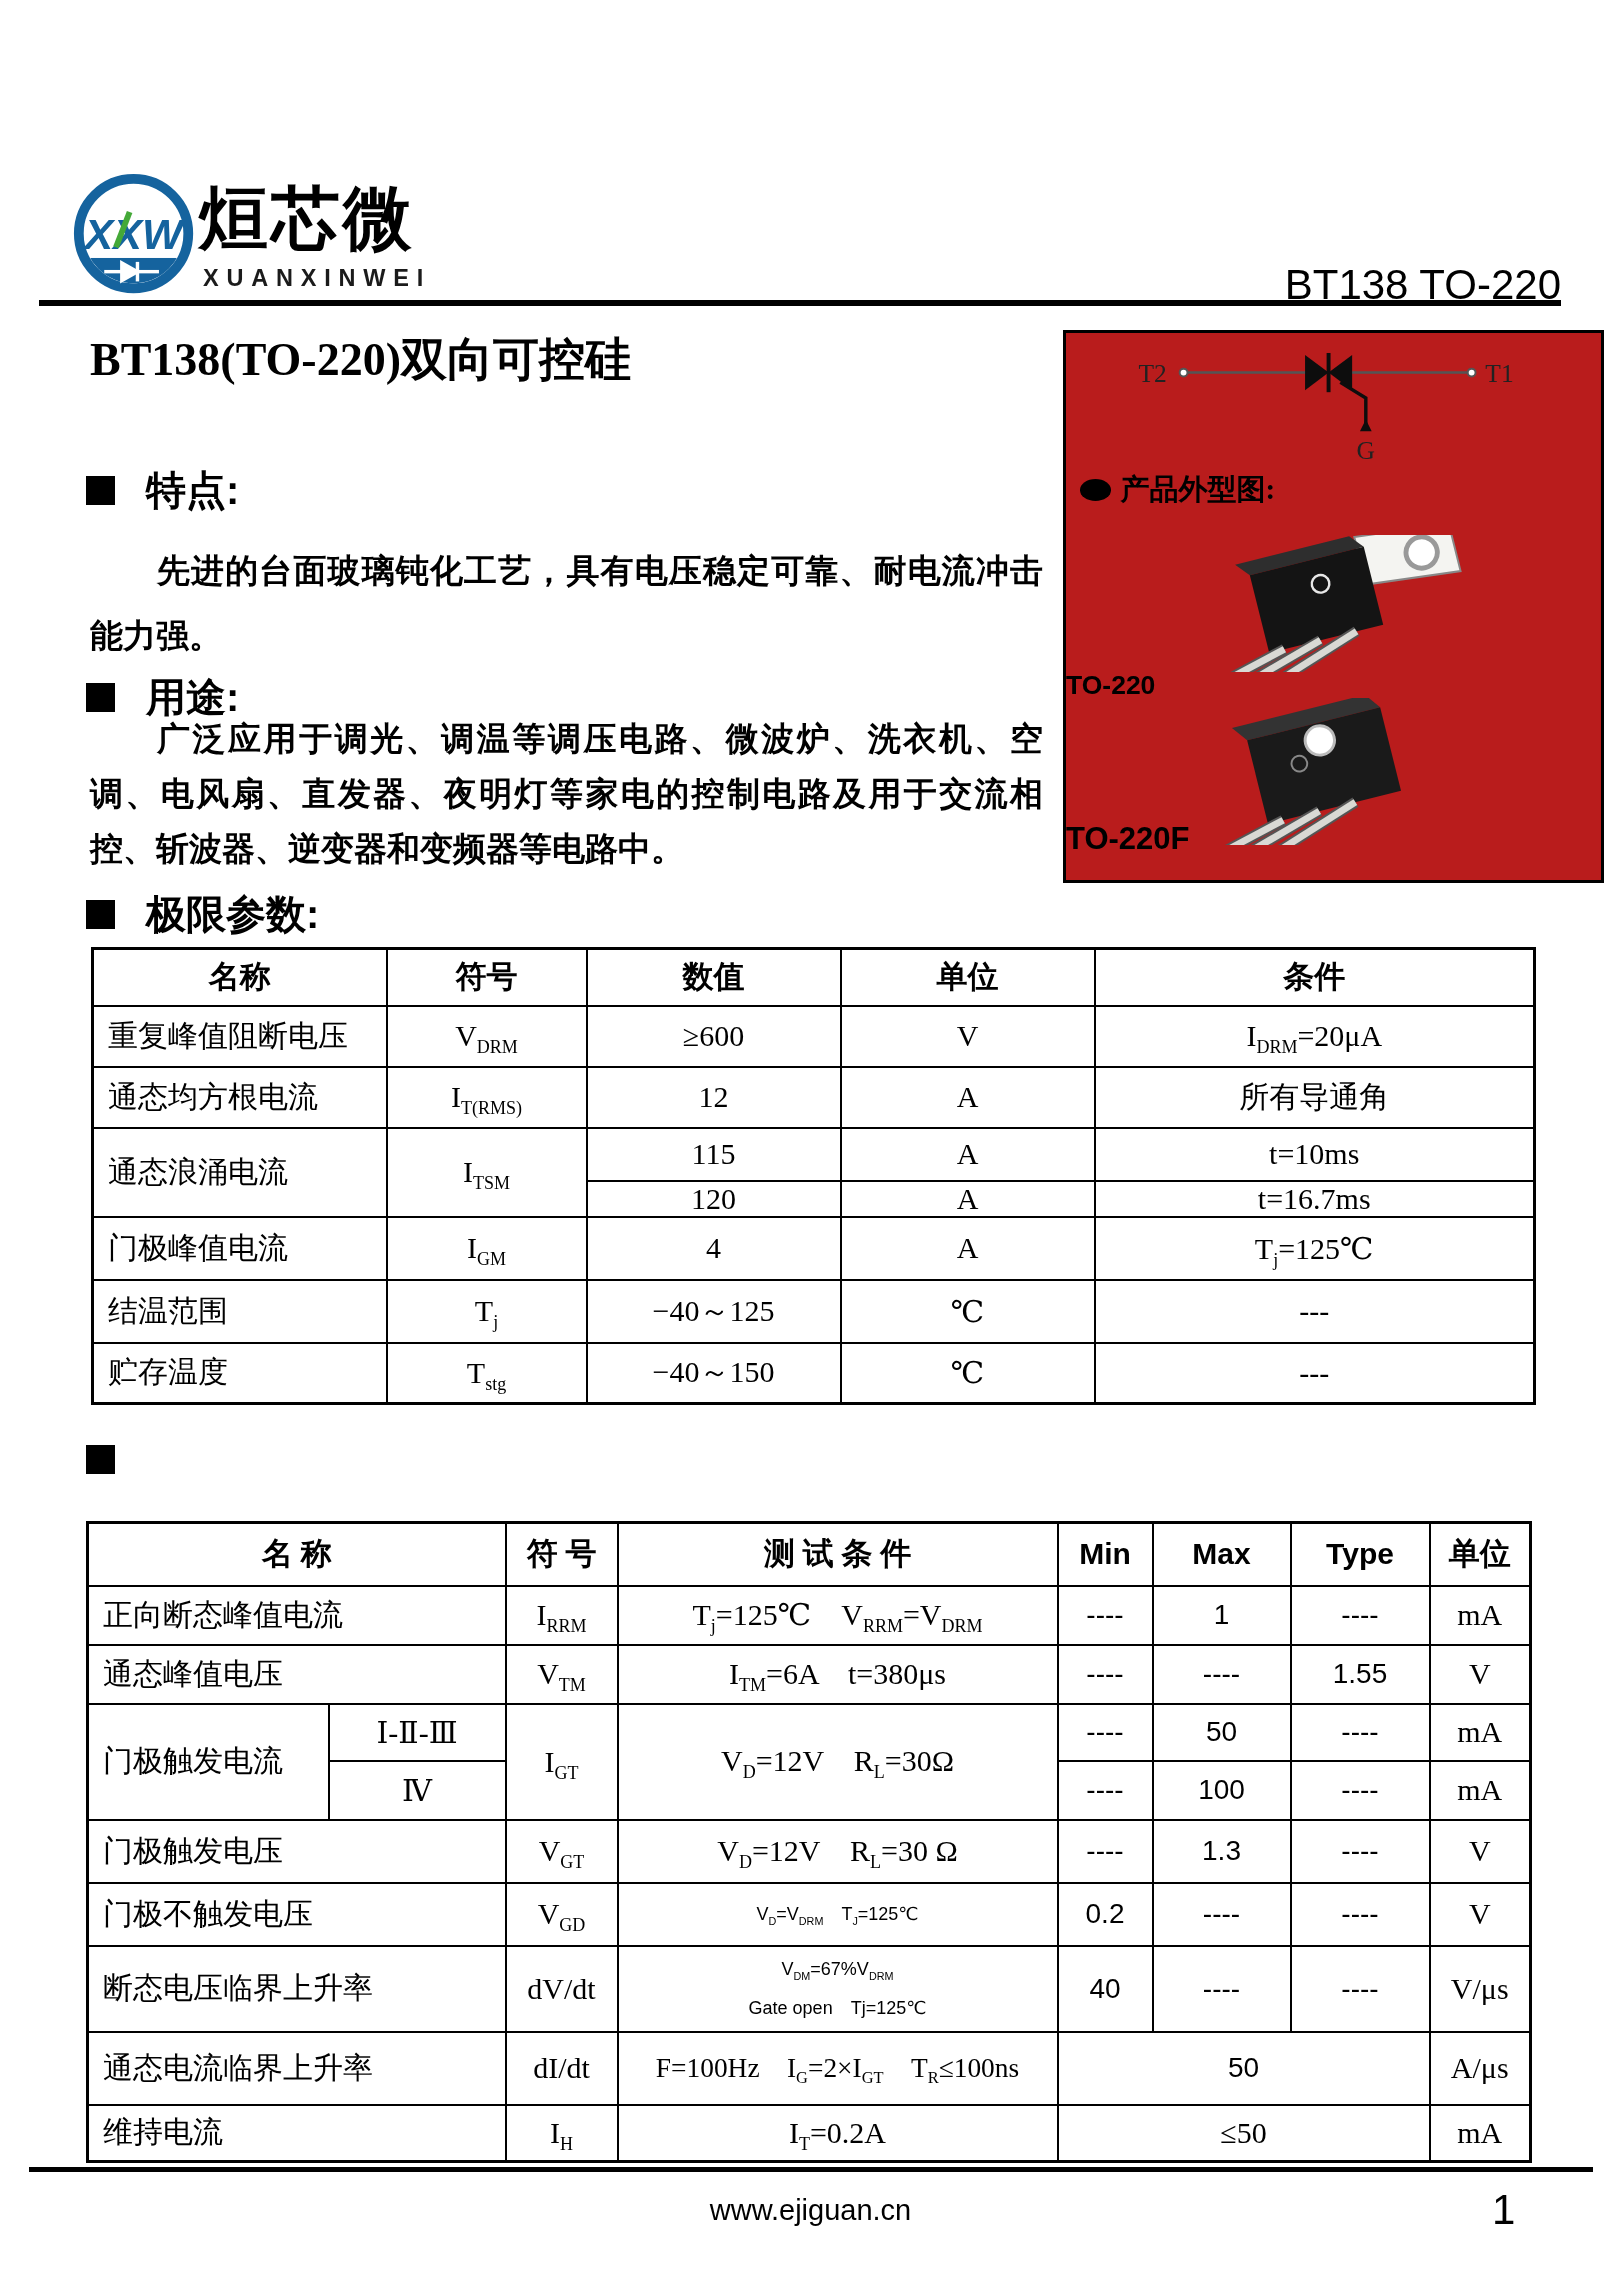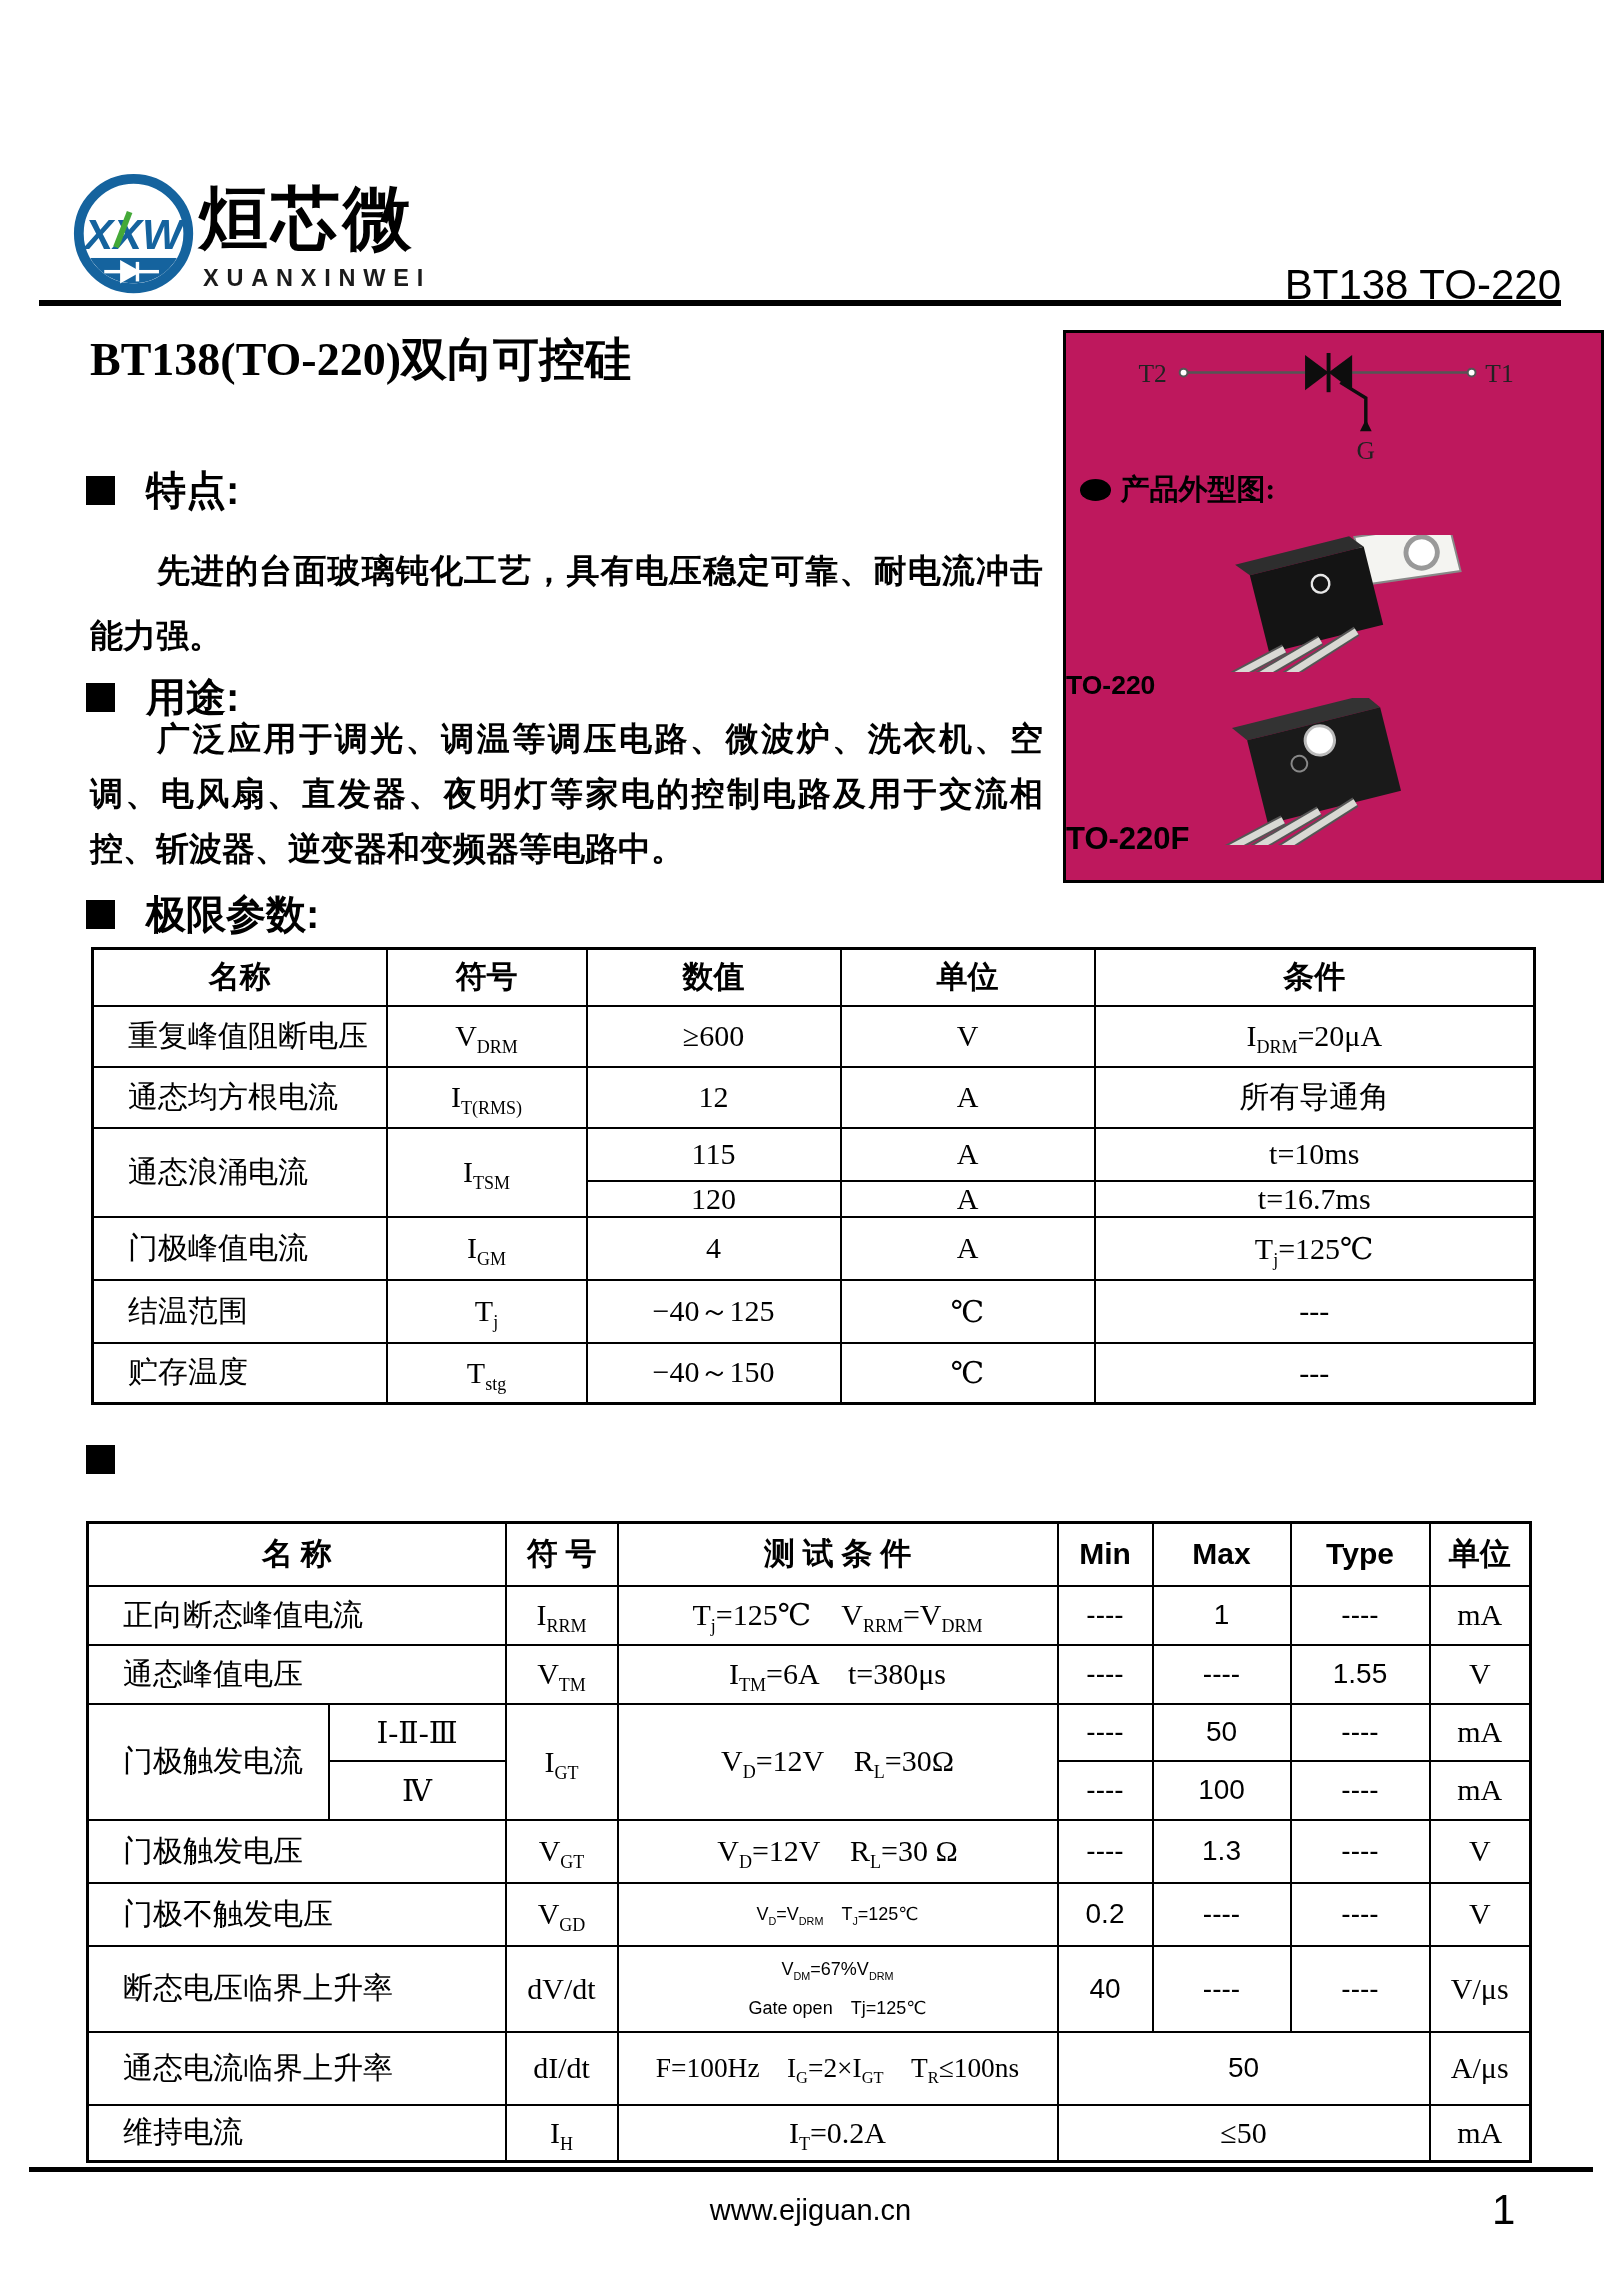--- a/index.html
+++ b/index.html
@@ -17,30 +17,30 @@
   .rule-top{left:39px;top:300px;width:1522px;height:5.9px;background:#000}
   .doc-title{left:90px;top:329px;font-size:46px;font-weight:bold}
   
   .sec{display:flex;align-items:center;font-size:40px;font-weight:bold;
     font-family:"Liberation Sans","DejaVu Sans",sans-serif}
   .sqr{width:29px;height:29px;background:#000;margin-right:31px;flex:0 0 auto}
   
   .para{left:90px;width:953px;font-size:33px;font-weight:bold;line-height:65px;
     text-indent:67px;text-align:justify}
   
-  .figure-box{left:1063px;top:330px;width:541px;height:553px;border:3.9px solid #000;background:#be185d}
+  .figure-box{left:1063px;top:330px;width:541px;height:553px;border:3.9px solid #000;background:#b91c1c}
   .fig-caption{display:flex;align-items:center;font-size:29px;font-weight:bold}
   .bullet{width:31px;height:21.6px;background:#000;border-radius:50%;margin-right:9.8px;flex:0 0 auto}
   .pkg-label{left:0;width:100%;text-align:left;font-weight:bold;
     font-family:Liberation Sans, sans-serif}
   
   table{border-collapse:collapse;table-layout:fixed;font-size:30px;border:3.4px solid #000}
   td,th{border:2.5px solid #000;text-align:center;vertical-align:middle;padding:0;overflow:hidden}
   th{font-weight:bold;font-size:31px}
-  .tname{text-align:left;padding-left:34px}
+  .tname{text-align:left;padding-left:14px}
   .num{font-family:"Liberation Sans","DejaVu Sans",sans-serif;font-size:28px}
   .hnum{font-family:"Liberation Sans","DejaVu Sans",sans-serif;font-size:30px}
   .cond2{font-family:"Liberation Sans","DejaVu Sans",sans-serif;font-size:18px;line-height:39px}
   
   .rule-bot{left:29px;top:2167px;width:1564px;height:4.9px;background:#000}
   .footer-site{left:0;top:2194px;width:1621px;text-align:center;font-size:29px;
     font-family:"Liberation Sans","DejaVu Sans",sans-serif}
   .footer-page{left:1492px;top:2186px;font-size:42px;
     font-family:"Liberation Sans","DejaVu Sans",sans-serif}
 </style>

